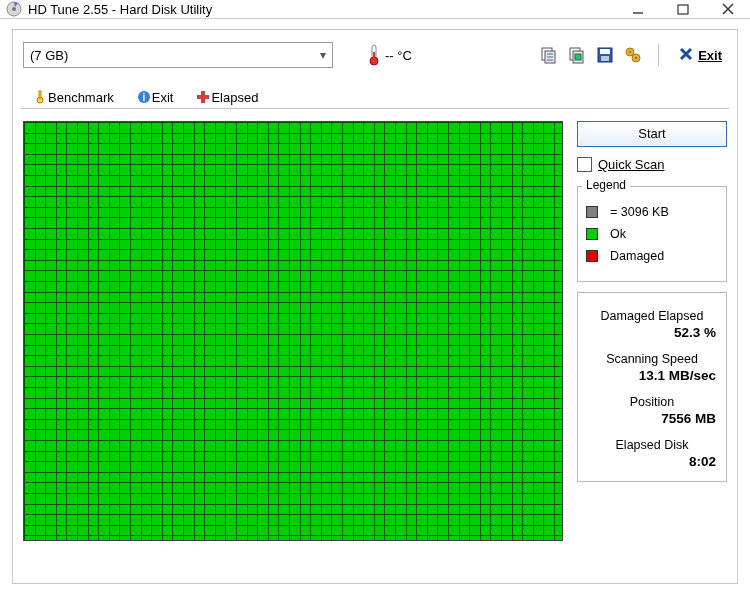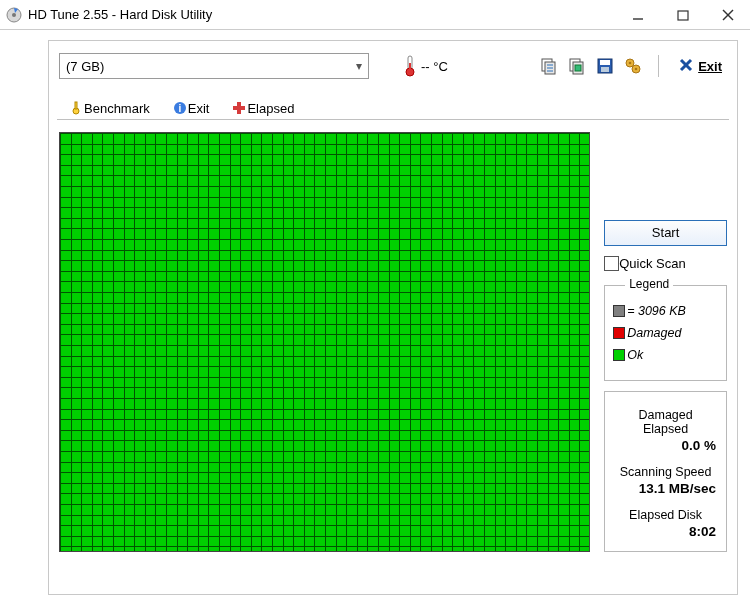--- a/index.html
+++ b/index.html
@@ -7,40 +7,39 @@
     margin: 0;
     font-family: "Segoe UI", Tahoma, sans-serif;
     font-size: 13px;
     background: #fff;
     color: #000;
     width: 750px;
     height: 607px;
     overflow: hidden;
   }
   .titlebar {
-    height: 30px;
+    height: 19px;
     display: flex;
     align-items: center;
     padding: 0 0 0 6px;
     border-bottom: 1px solid #ccc;
   }
   .titlebar .appicon {
     width: 16px; height: 16px; margin-right: 6px;
     display: inline-block;
   }
   .title-text { flex: 0 0 auto; }
   .titlebar-spacer { flex: 1 1 auto; }
   .winbtn {
     width: 45px; height: 30px; display: flex; align-items: center; justify-content: center;
     font-size: 14px; color: #333;
   }
   .winbtn.close { font-size: 16px; }
   .client {
     padding: 10px 12px 12px 12px;
-    margin-left: 36px;
   }
   .panel {
     border: 1px solid #c8c8c8;
     padding: 10px 10px 12px 10px;
     height: 555px;
     position: relative;
   }
   .toolbar-row {
     display: flex;
     align-items: center;
@@ -95,21 +94,20 @@
   .tab.active {
     border-color: #c0c0c0;
     background: #fff;
     border-bottom: 1px solid #fff;
   }
   .tab-icon { width: 16px; height: 16px; display: inline-flex; align-items:center; justify-content:center;}
   .content-row {
     display: flex;
     gap: 14px;
     margin-top: 12px;
-    align-items: flex-end;
   }
   .scan-grid {
     width: 540px;
     height: 420px;
     background: #00d000;
     border: 1px solid #444;
     position: relative;
     overflow: hidden;
   }
   .scan-grid::before, .scan-grid::after {
@@ -130,41 +128,40 @@
   }
   .start-btn {
     width: 100%;
     height: 26px;
     border: 1px solid #2a6fb7;
     background: linear-gradient(#fdfdfd,#e8f0fb);
     text-align: center;
     line-height: 24px;
   }
   .checkbox-row {
-    display: flex; align-items: center; gap: 0;
+    display: flex; align-items: center; gap: 6px; text-decoration: underline;
   }
   .chk {
     width: 15px; height: 15px; border: 1px solid #555; background: #fff; display:inline-block;
   }
   .fieldset {
     border: 1px solid #b8b8b8;
     padding: 10px 8px 10px 8px;
     position: relative;
     margin-top: 4px;
   }
   .fieldset .legend-label {
-    position: absolute; top: -9px; left: 20px;
+    position: absolute; top: -9px; left: 4px;
     background: #fff; padding: 0 4px;
     font-size: 12px;
   }
   .legend-item {
-    display: flex; align-items: center; gap: 2px;
+    display: flex; align-items: center; gap: 12px;
     margin: 8px 0;
     font-size: 12.5px;
-    font-style: italic;
   }
   .sw { width: 12px; height: 12px; border:1px solid #333; display:inline-block; }
   .sw-gray { background:#808080; }
   .sw-green { background:#00d000; }
   .sw-red  { background:#e00000; }
   .stats-box {
     border: 1px solid #b8b8b8;
     padding: 10px 10px;
   }
   .stat { margin: 6px 0 12px 0; }
@@ -311,39 +308,43 @@
           <span>Quick Scan</span>
         </div>
 
         <div class="fieldset">
           <span class="legend-label">Legend</span>
           <div class="legend-item">
             <span class="sw sw-gray"></span>
             <span>= 3096 KB</span>
           </div>
           <div class="legend-item">
+            <span class="sw sw-green"></span>
+            <span>Ok</span>
+          </div>
+          <div class="legend-item">
             <span class="sw sw-red"></span>
             <span>Damaged</span>
-          </div>
-          <div class="legend-item">
-            <span class="sw sw-green"></span>
-            <span>Ok</span>
           </div>
         </div>
 
         <div class="stats-box">
           <div class="stat">
             <div class="stat-label">Damaged Elapsed</div>
-            <div class="stat-value">0.0 %</div>
+            <div class="stat-value">52.3 %</div>
           </div>
           <div class="stat">
             <div class="stat-label">Scanning Speed</div>
             <div class="stat-value">13.1 MB/sec</div>
           </div>
           <div class="stat">
+            <div class="stat-label">Position</div>
+            <div class="stat-value">7556 MB</div>
+          </div>
+          <div class="stat">
             <div class="stat-label">Elapsed Disk</div>
             <div class="stat-value">8:02</div>
           </div>
         </div>
       </div>
     </div>
 
   </div>
 </div>
 

